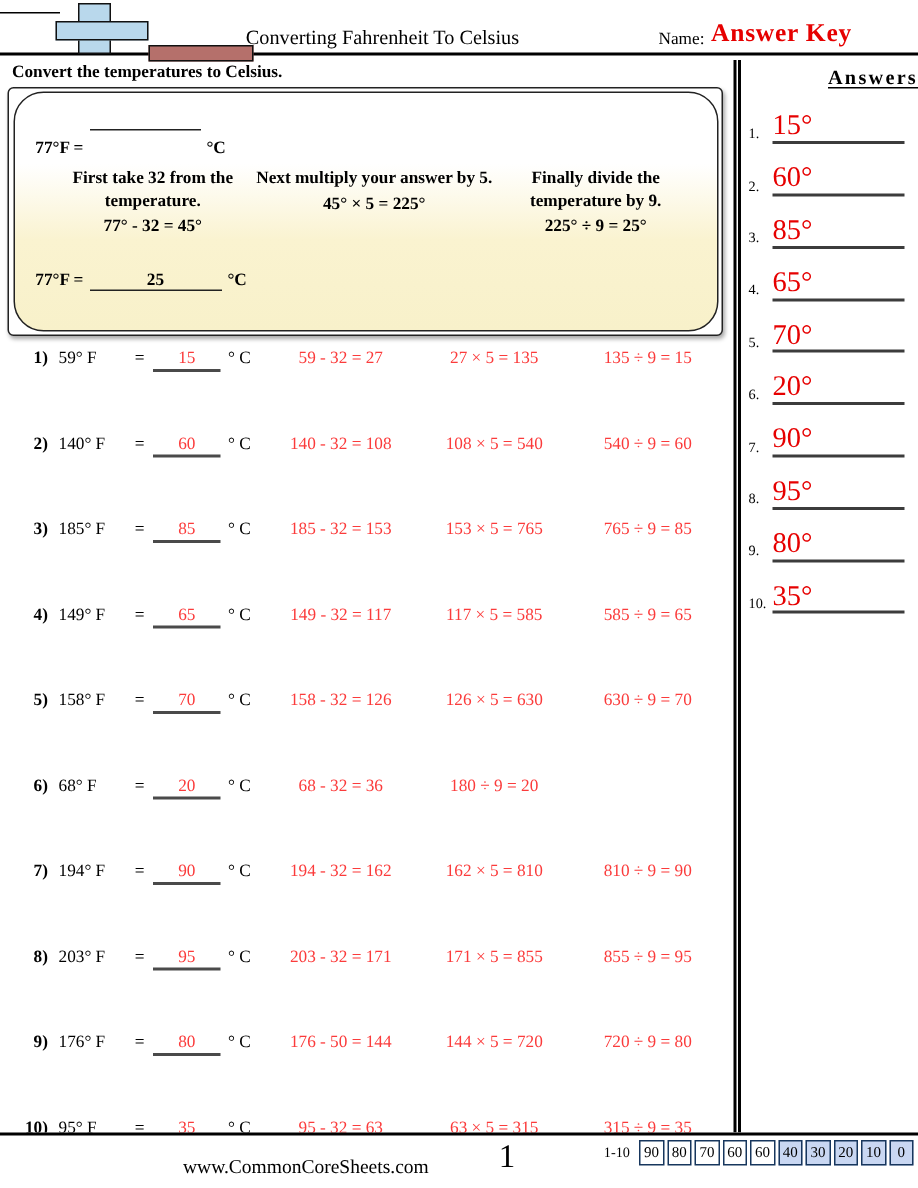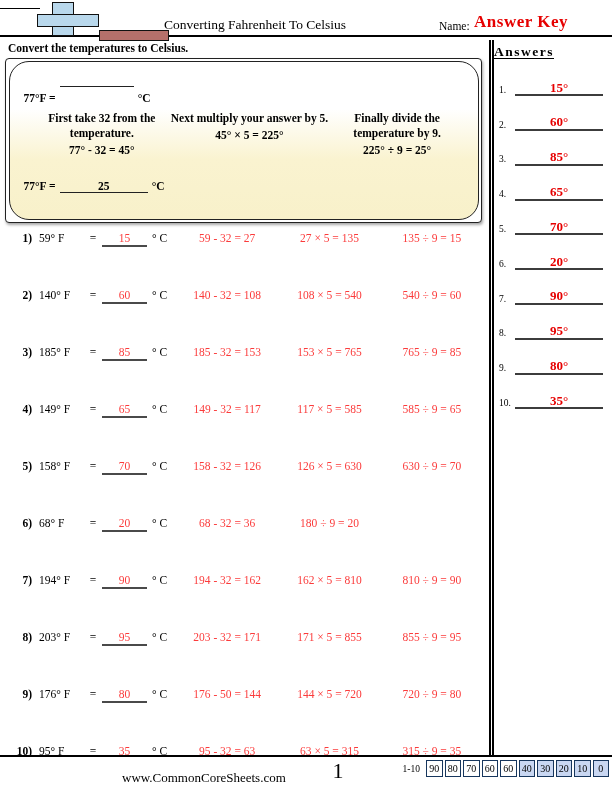--- a/index.html
+++ b/index.html
@@ -52,25 +52,25 @@
   .prob-row { height:57px; display:grid; grid-template-columns:166px 1fr 1fr 1fr; padding:4px 6px 0 10px; font-size:11.5px; }
   .prob-left { display:flex; align-items:baseline; white-space:nowrap; }
   .pnum { font-weight:bold; width:22px; text-align:right; flex:0 0 22px; }
   .ptemp { margin-left:7px; width:48px; flex:0 0 48px; }
   .peq { width:12px; flex:0 0 12px; text-align:center; }
   .pblank { width:45px; flex:0 0 45px; border-bottom:2px solid #4a4a4a; text-align:center; color:var(--red-work); padding-bottom:1px; margin:0 3px; }
   .punit { margin-left:2px; }
   .work { text-align:center; color:var(--red-work); white-space:nowrap; }
 
   
-  .ans-heading { text-align:left; font-weight:bold; font-size:13.5px; margin-top:4px; text-decoration:underline; text-underline-offset:2px; letter-spacing:1.5px; }
+  .ans-heading { text-align:right; font-weight:bold; font-size:13.5px; margin-top:4px; text-decoration:underline; text-underline-offset:2px; letter-spacing:1.5px; }
   .ans-list { margin-top:3px; }
   .ans-item { height:34.8px; display:flex; align-items:flex-end; padding:0 9px 1px 5px; }
   .ans-num { font-size:9.5px; flex:0 0 16px; line-height:1; padding-bottom:1px; }
-  .ans-line { flex:1 1 auto; border-bottom:2px solid #3c3c3c; text-align:center; color:var(--red-accent); font-weight:bold; font-size:13px; line-height:1.05; }
+  .ans-line { flex:1 1 auto; border-bottom:2px solid #3c3c3c; color:var(--red-accent); font-weight:normal; font-size:19px; line-height:1.05; }
 
   
   .footer { position:absolute; bottom:0; left:0; right:0; height:37px; border-top:2px solid #000; background:#fff; }
   .math-badge { position:absolute; left:8px; top:-3px; width:105px; height:31px; background:#000;margin-top:38px; }
   .math-pill { position:absolute; left:4px; right:4px; top:3px; bottom:3px; background:#fff; border:2px solid #000; border-radius:13px;
                display:flex; align-items:center; justify-content:center; font-weight:bold; font-size:15.5px; letter-spacing:.5px; }
   .website { position:absolute; left:122px; top:13px; font-size:13px; }
   .page-num { position:absolute; left:318px; top:1px; width:40px; text-align:center; font-size:22px; }
   .scores { position:absolute; right:3px; top:3px; display:flex; align-items:center; }
   .score-label { font-size:9.5px; margin-right:4px; }

